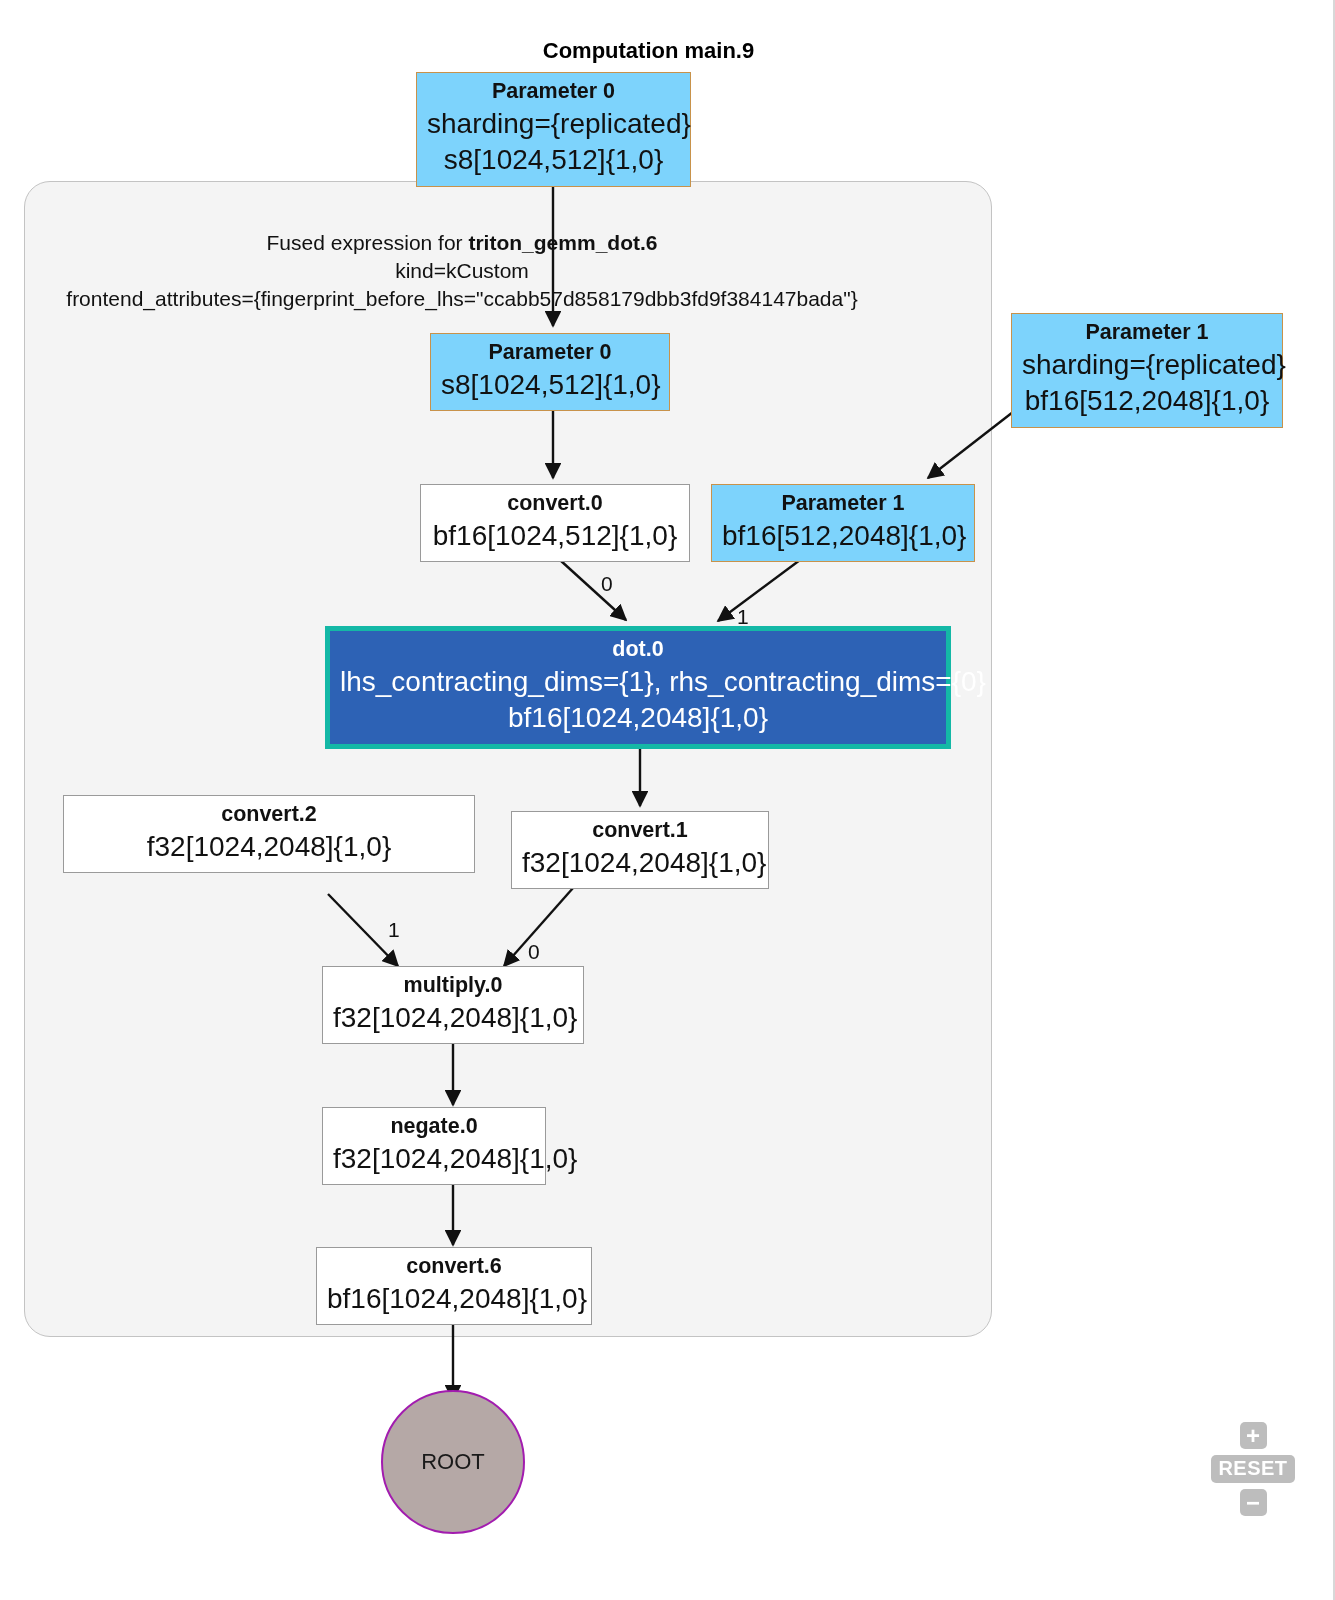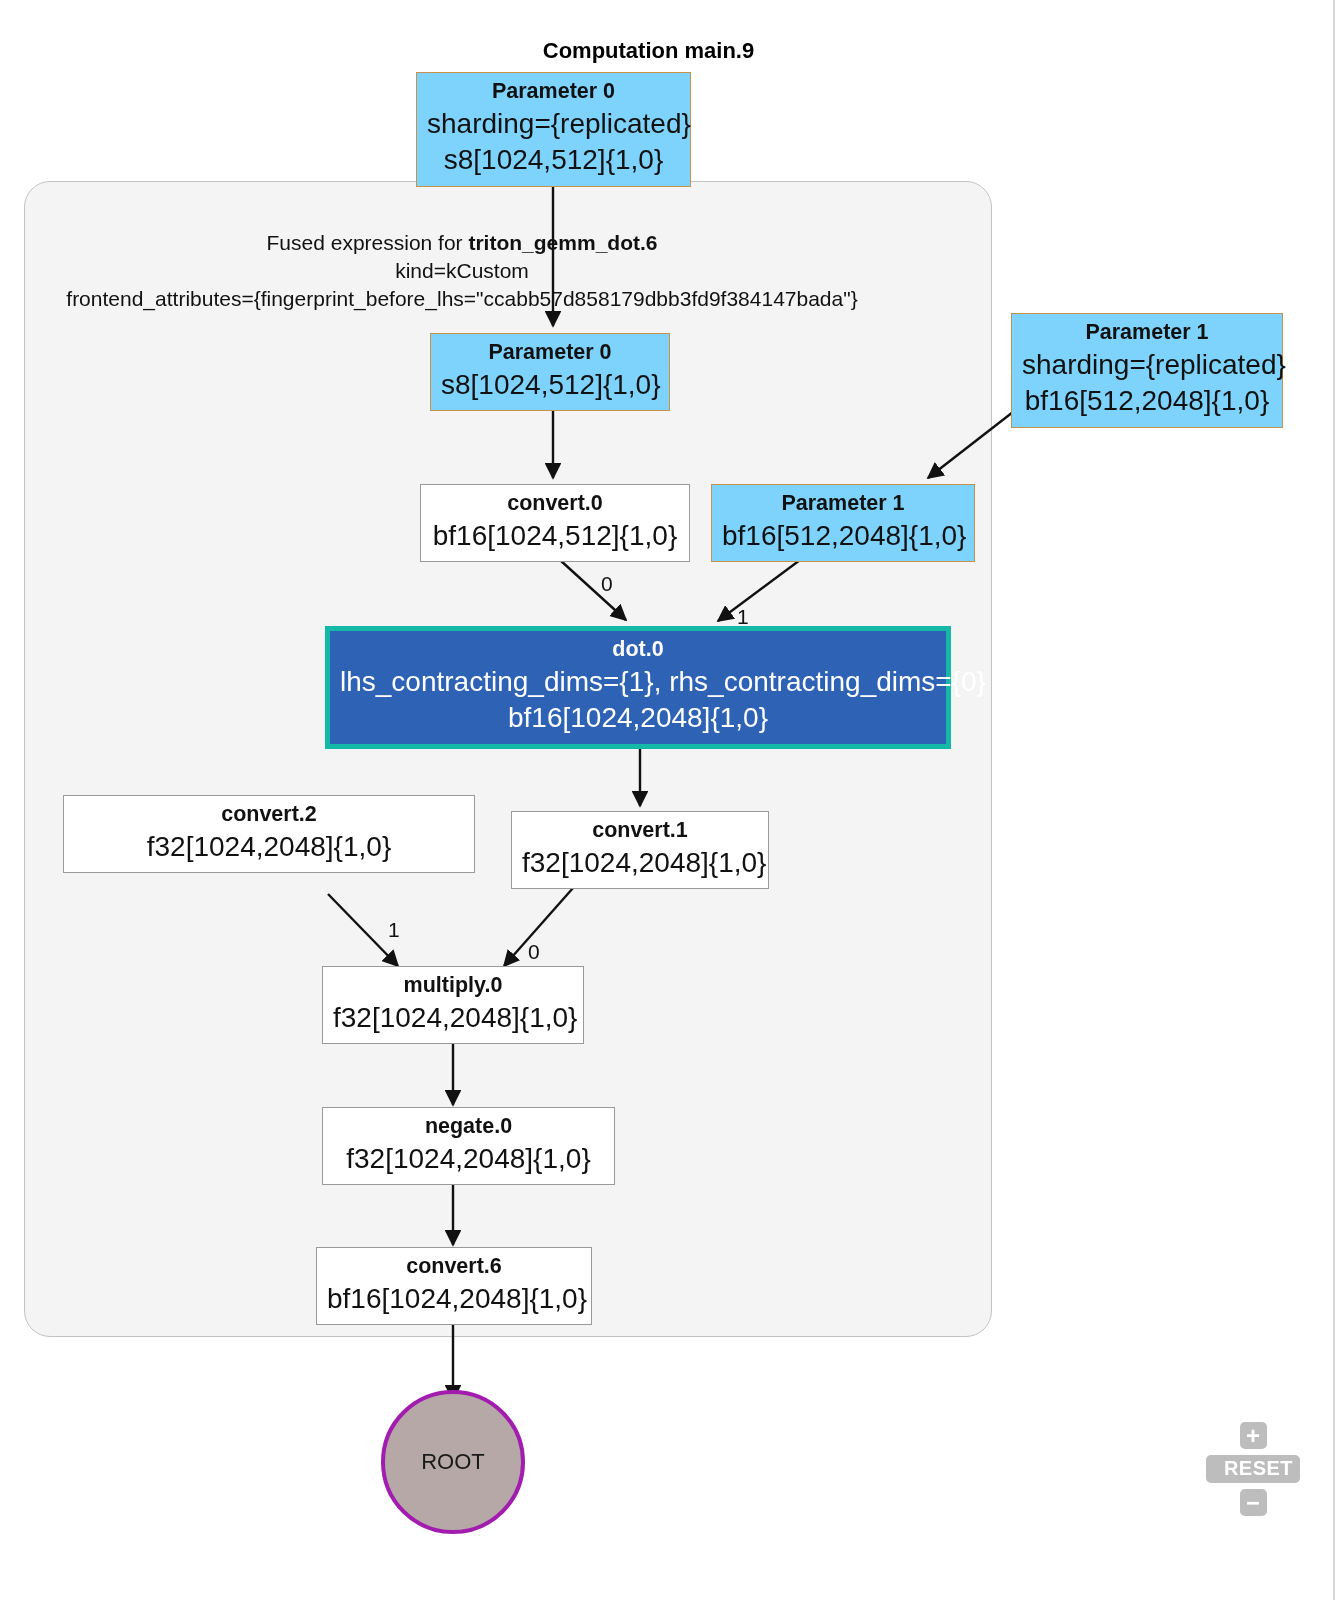--- a/index.html
+++ b/index.html
@@ -110,21 +110,21 @@
     color: #000;
   }
 
   
   .root-node {
     position: absolute;
     width: 144px;
     height: 144px;
     border-radius: 50%;
     background: #b5a8a6;
-    border: 4px solid #a21caf;
+    border: 2px solid #a21caf;
     box-sizing: border-box;
     display: flex;
     align-items: center;
     justify-content: center;
     font-size: 22px;
     color: #1a1a1a;
     z-index: 5;
   }
 
   
@@ -166,21 +166,21 @@
     user-select: none;
   }
   .zc-plus, .zc-minus {
     width: 27px;
     height: 27px;
     font-size: 24px;
     line-height: 20px;
   }
   .zc-reset {
     margin: 6px 0;
-    padding: 2px 7px 3px 18px;
+    padding: 2px 7px 3px 7px;
     font-size: 20px;
     letter-spacing: 0.5px;
   }
 </style>
 </head>
 <body>
 
 <div id="stage">
   <div class="page-edge"></div>
 
@@ -277,21 +277,21 @@
     <div class="node" style="left:511px; top:811px; width:258px;">
       <span class="title">convert.1</span>
       <span class="sub">f32[1024,2048]{1,0}</span>
     </div>
 
     <div class="node" style="left:322px; top:966px; width:262px;">
       <span class="title">multiply.0</span>
       <span class="sub">f32[1024,2048]{1,0}</span>
     </div>
 
-    <div class="node" style="left:322px; top:1107px; width:293px;">
+    <div class="node" style="left:322px; top:1107px; width:224px;">
       <span class="title">negate.0</span>
       <span class="sub">f32[1024,2048]{1,0}</span>
     </div>
 
     <div class="node" style="left:316px; top:1247px; width:276px;">
       <span class="title">convert.6</span>
       <span class="sub">bf16[1024,2048]{1,0}</span>
     </div>
 
     <div class="root-node" style="left:381px; top:1390px;">

